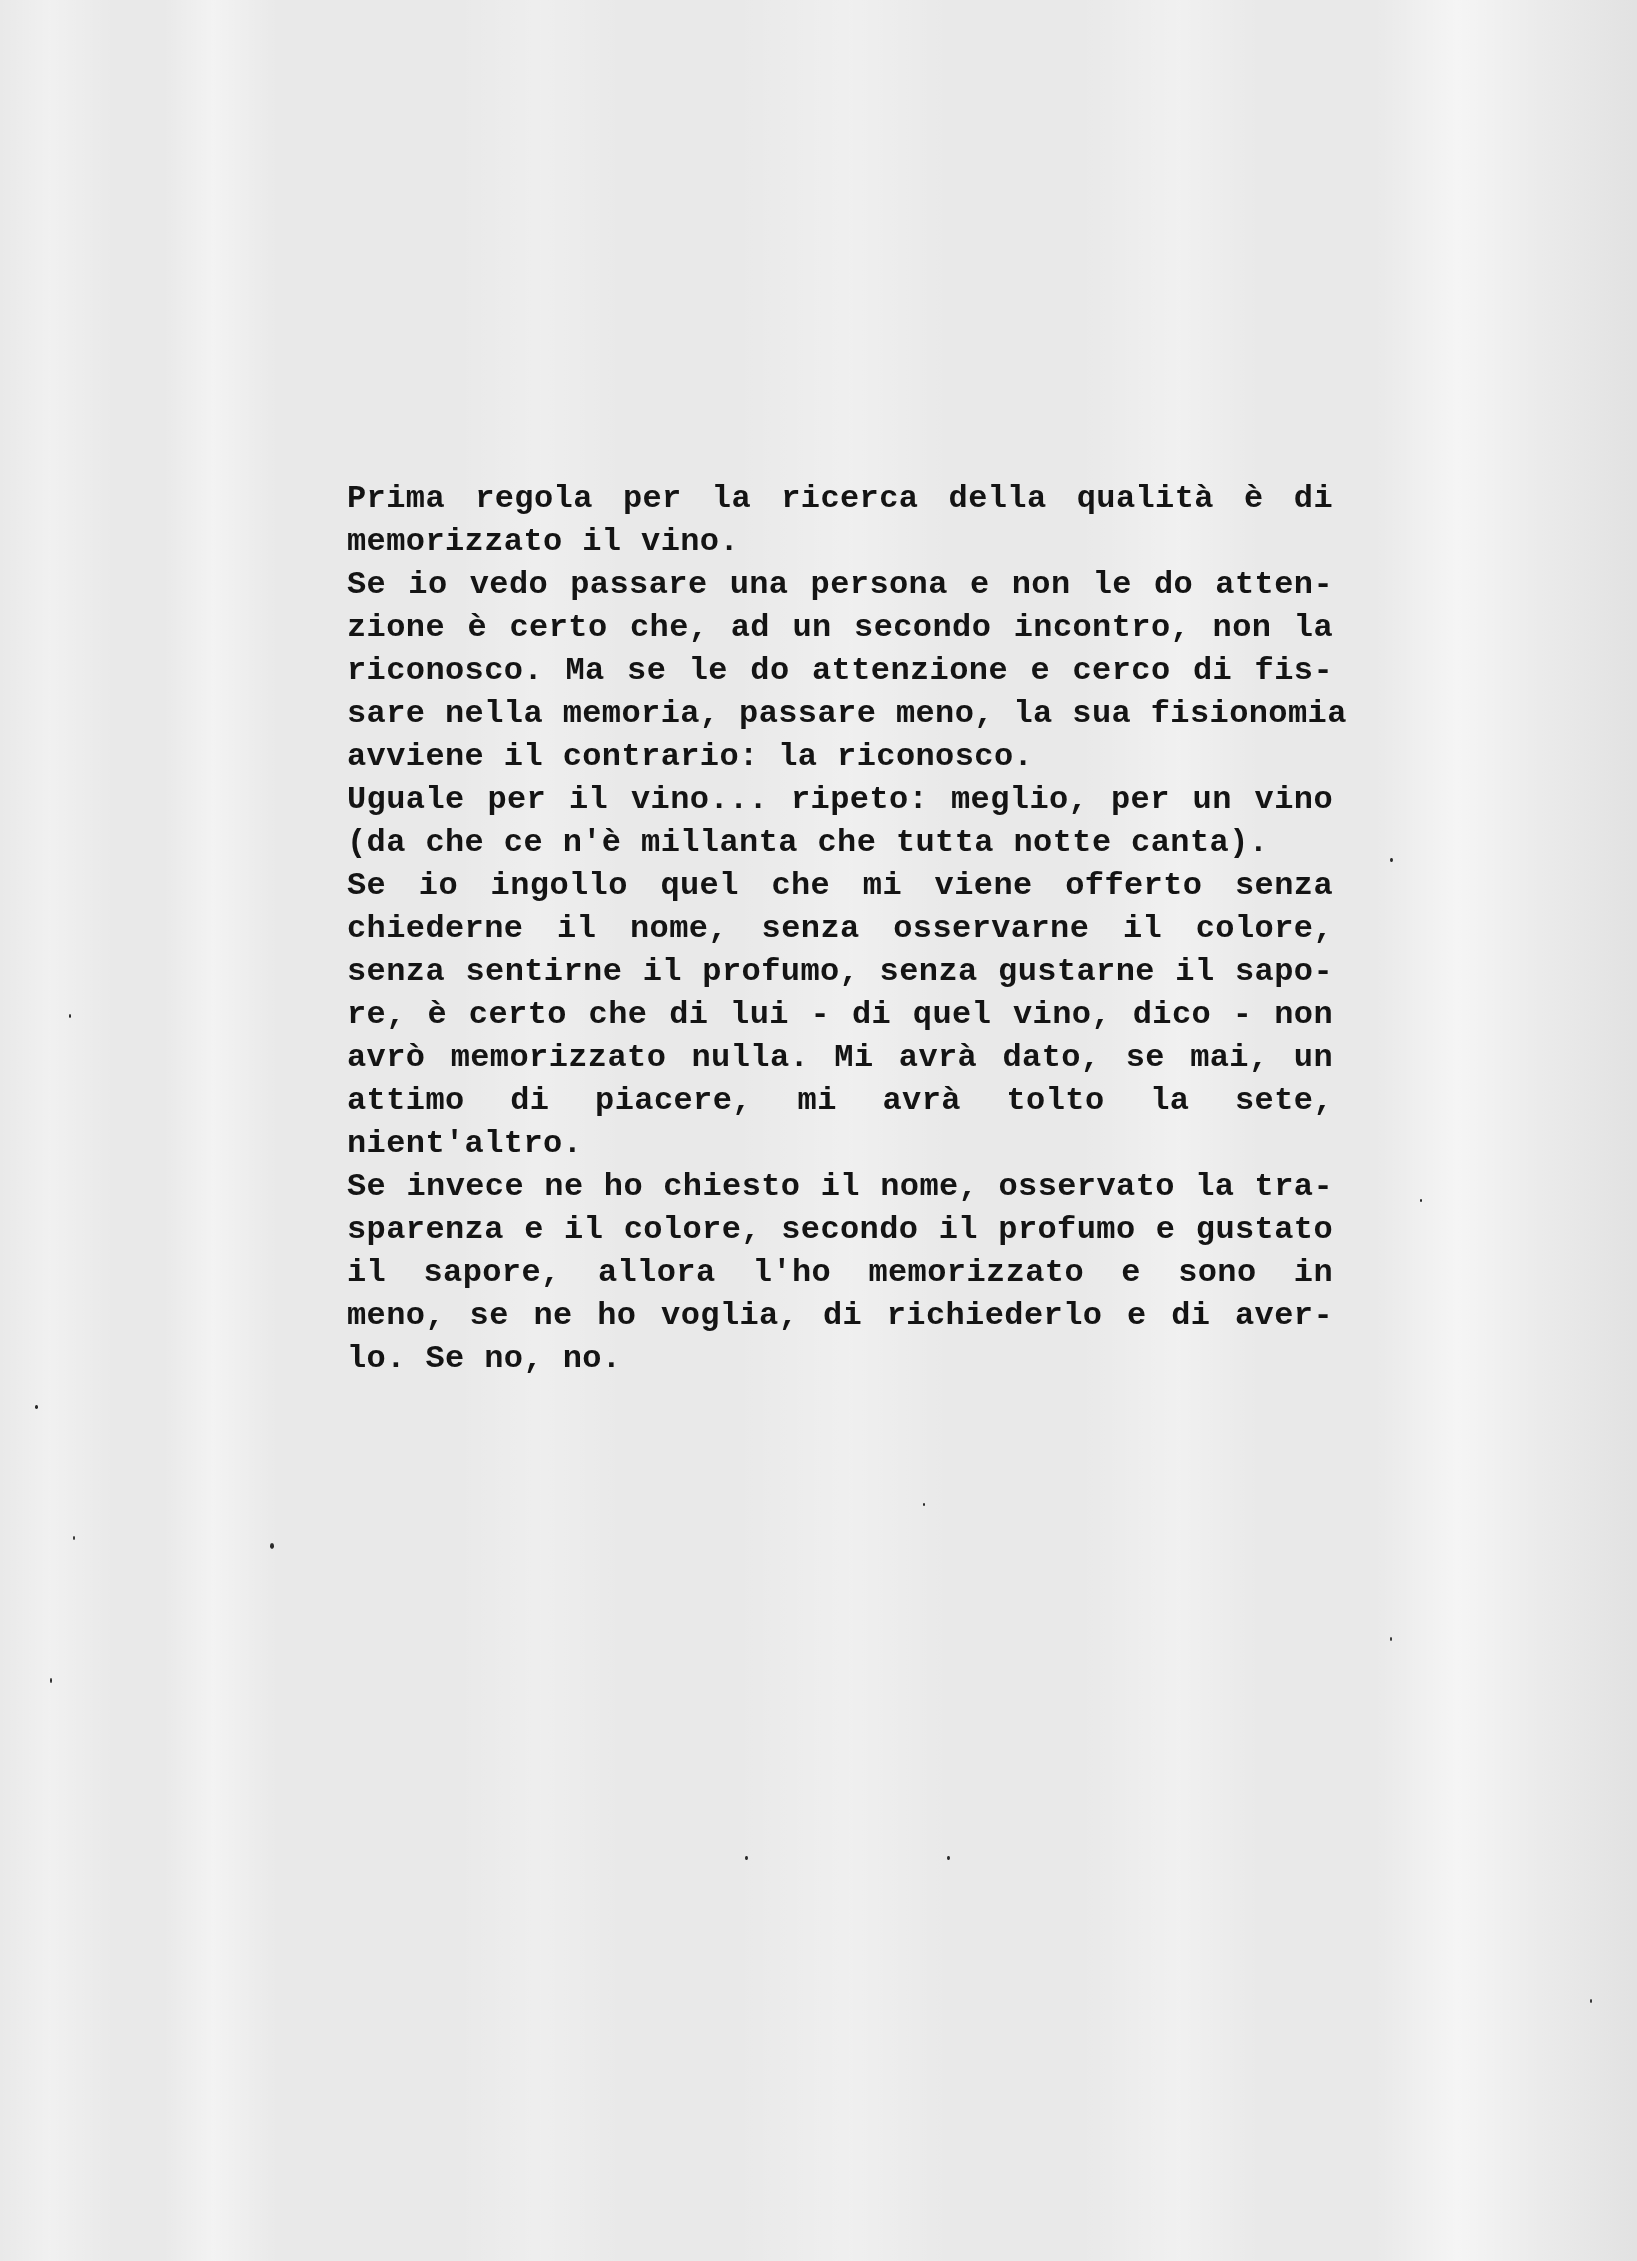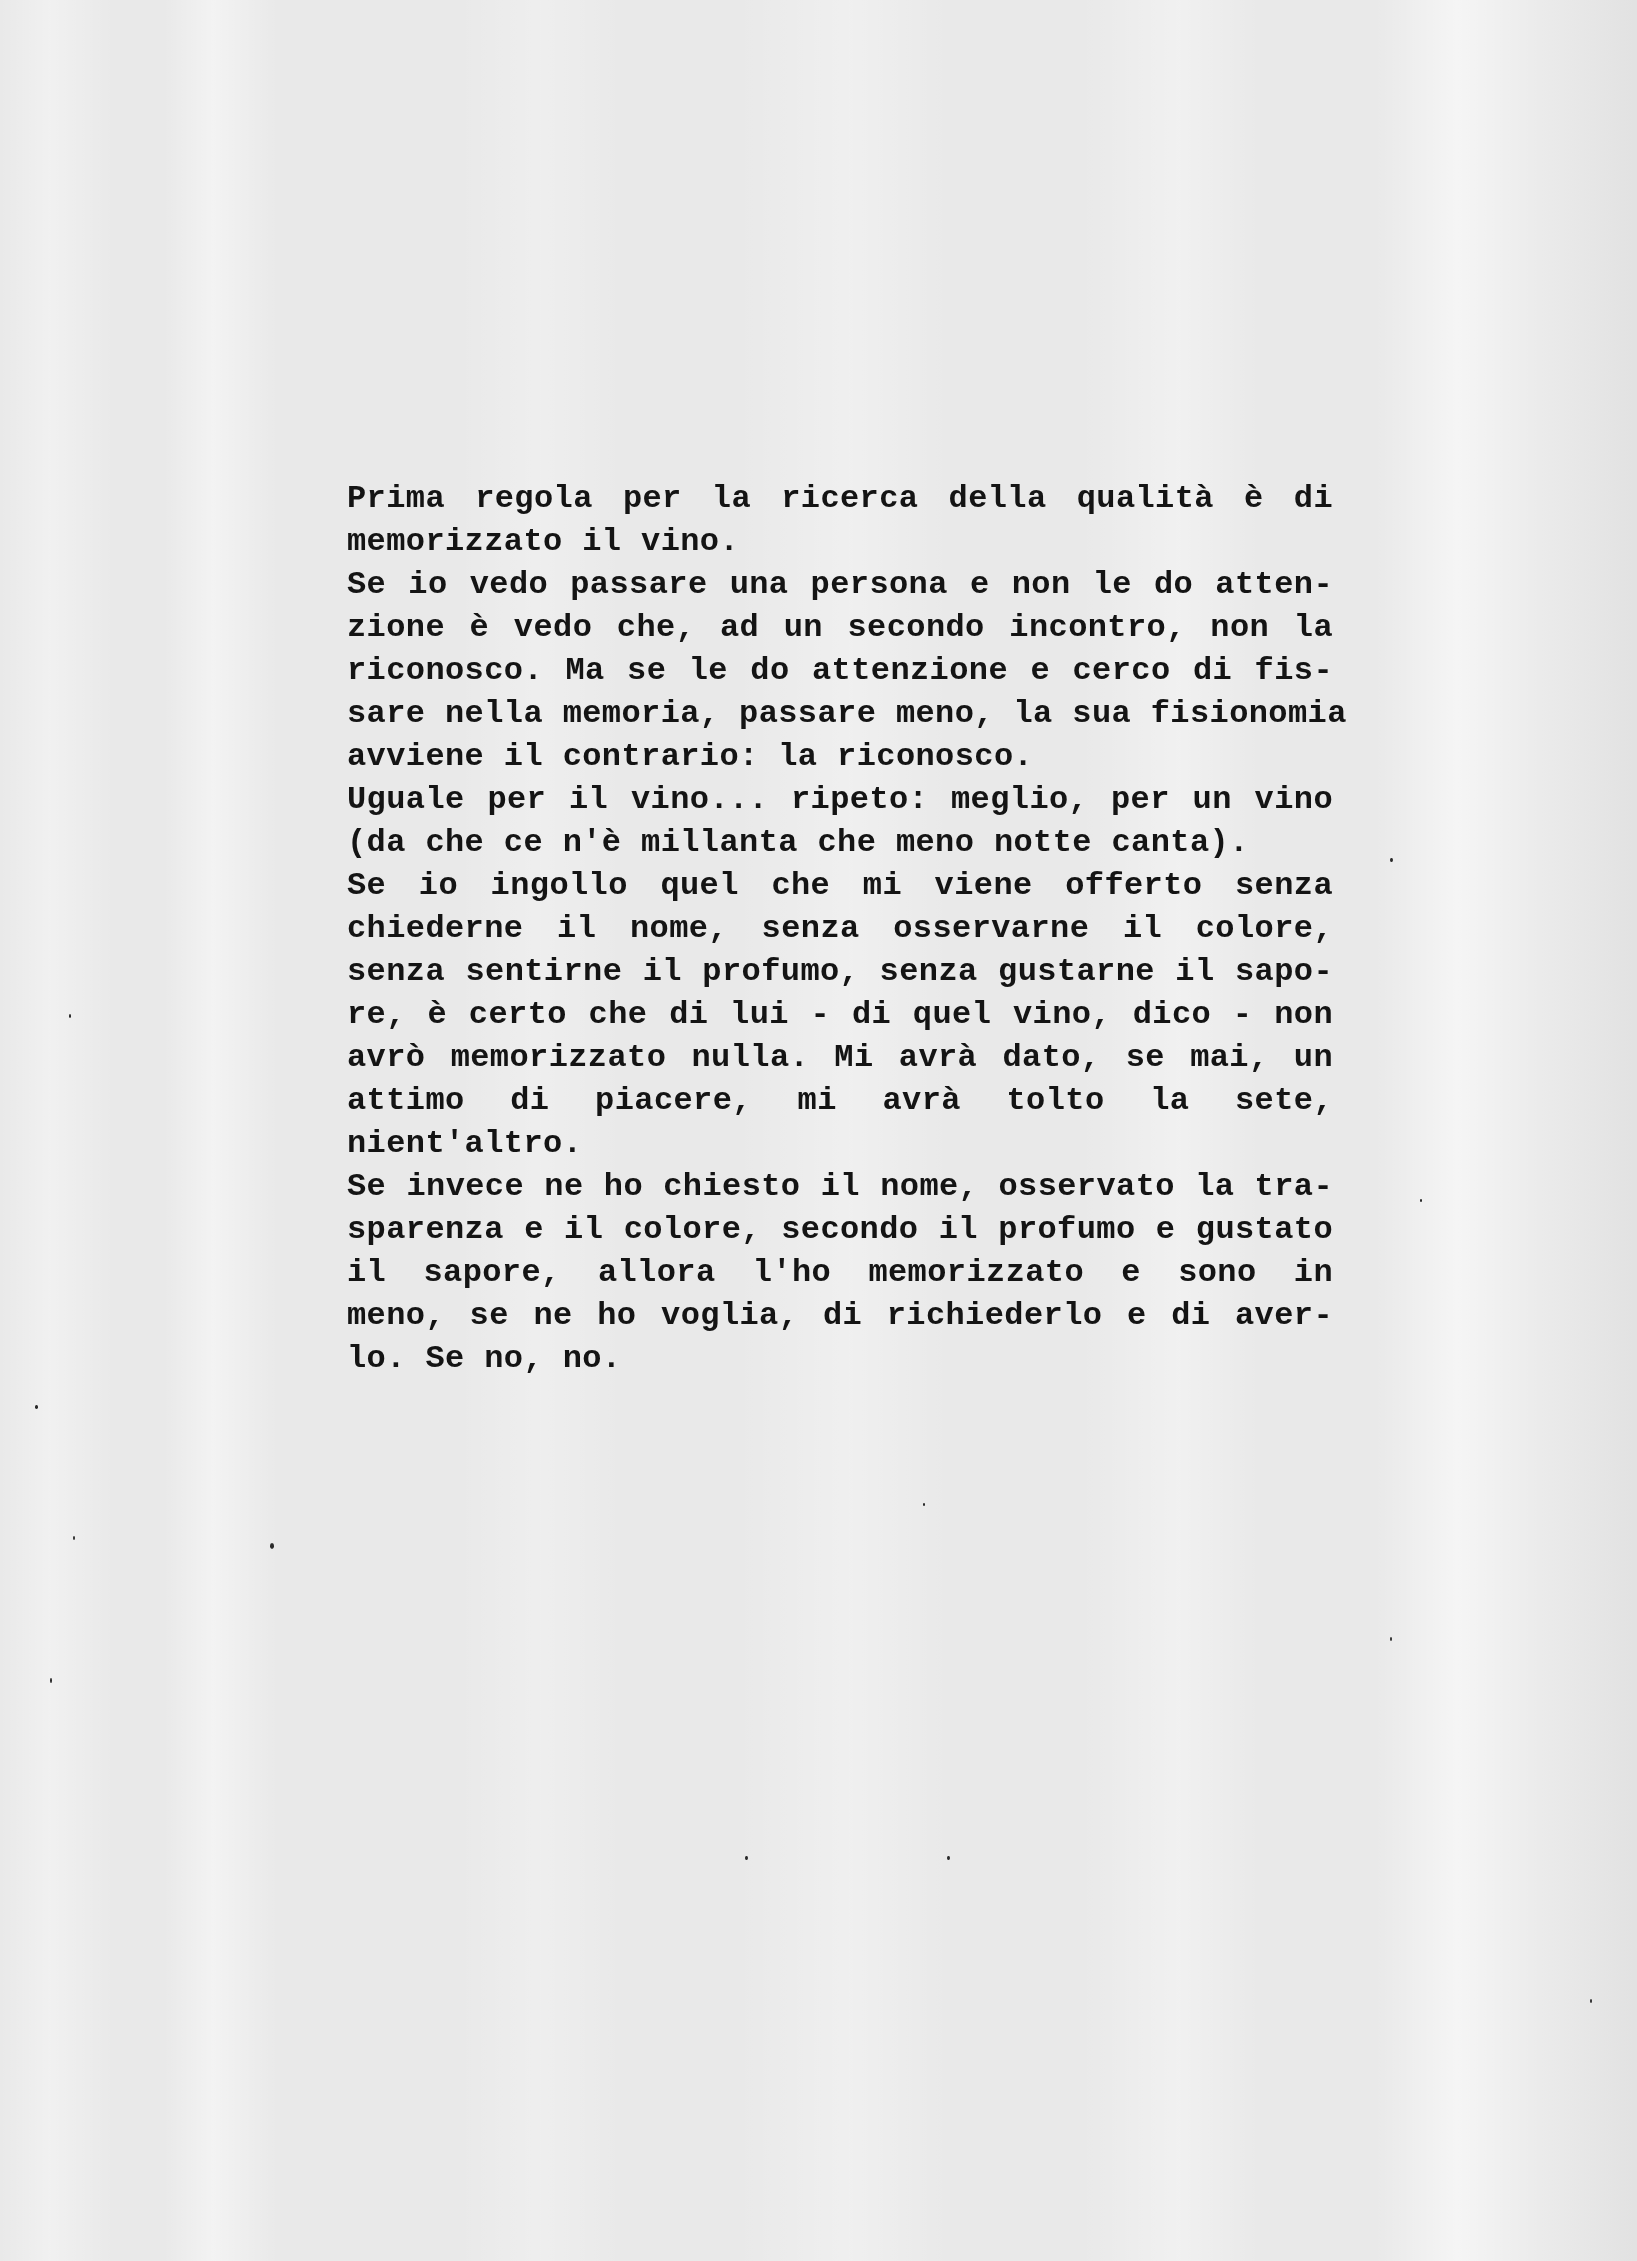--- a/index.html
+++ b/index.html
@@ -71,26 +71,26 @@
   }
 </style>
 </head>
 <body>
 
 <div class="page">
   <div class="text-block">
     <span class="line">Prima regola per la ricerca della qualità è di</span>
     <span class="line last">memorizzato il vino.</span>
     <span class="line">Se io vedo passare una persona e non le do atten-</span>
-    <span class="line">zione è vedo che, ad un secondo incontro, non la</span>
+    <span class="line">zione è certo che, ad un secondo incontro, non la</span>
     <span class="line">riconosco. Ma se le do attenzione e cerco di fis-</span>
     <span class="line">sare nella memoria, passare meno, la sua fisionomia</span>
     <span class="line last">avviene il contrario: la riconosco.</span>
     <span class="line">Uguale per il vino... ripeto: meglio, per un vino</span>
-    <span class="line last">(da che ce n'è millanta che meno notte canta).</span>
+    <span class="line last">(da che ce n'è millanta che tutta notte canta).</span>
     <span class="line">Se io ingollo quel che mi viene offerto senza</span>
     <span class="line">chiederne il nome, senza osservarne il colore,</span>
     <span class="line">senza sentirne il profumo, senza gustarne il sapo-</span>
     <span class="line">re, è certo che di lui - di quel vino, dico - non</span>
     <span class="line">avrò memorizzato nulla. Mi avrà dato, se mai, un</span>
     <span class="line">attimo di piacere, mi avrà tolto la sete,</span>
     <span class="line last">nient'altro.</span>
     <span class="line">Se invece ne ho chiesto il nome, osservato la tra-</span>
     <span class="line">sparenza e il colore, secondo il profumo e gustato</span>
     <span class="line">il sapore, allora l'ho memorizzato e sono in</span>

